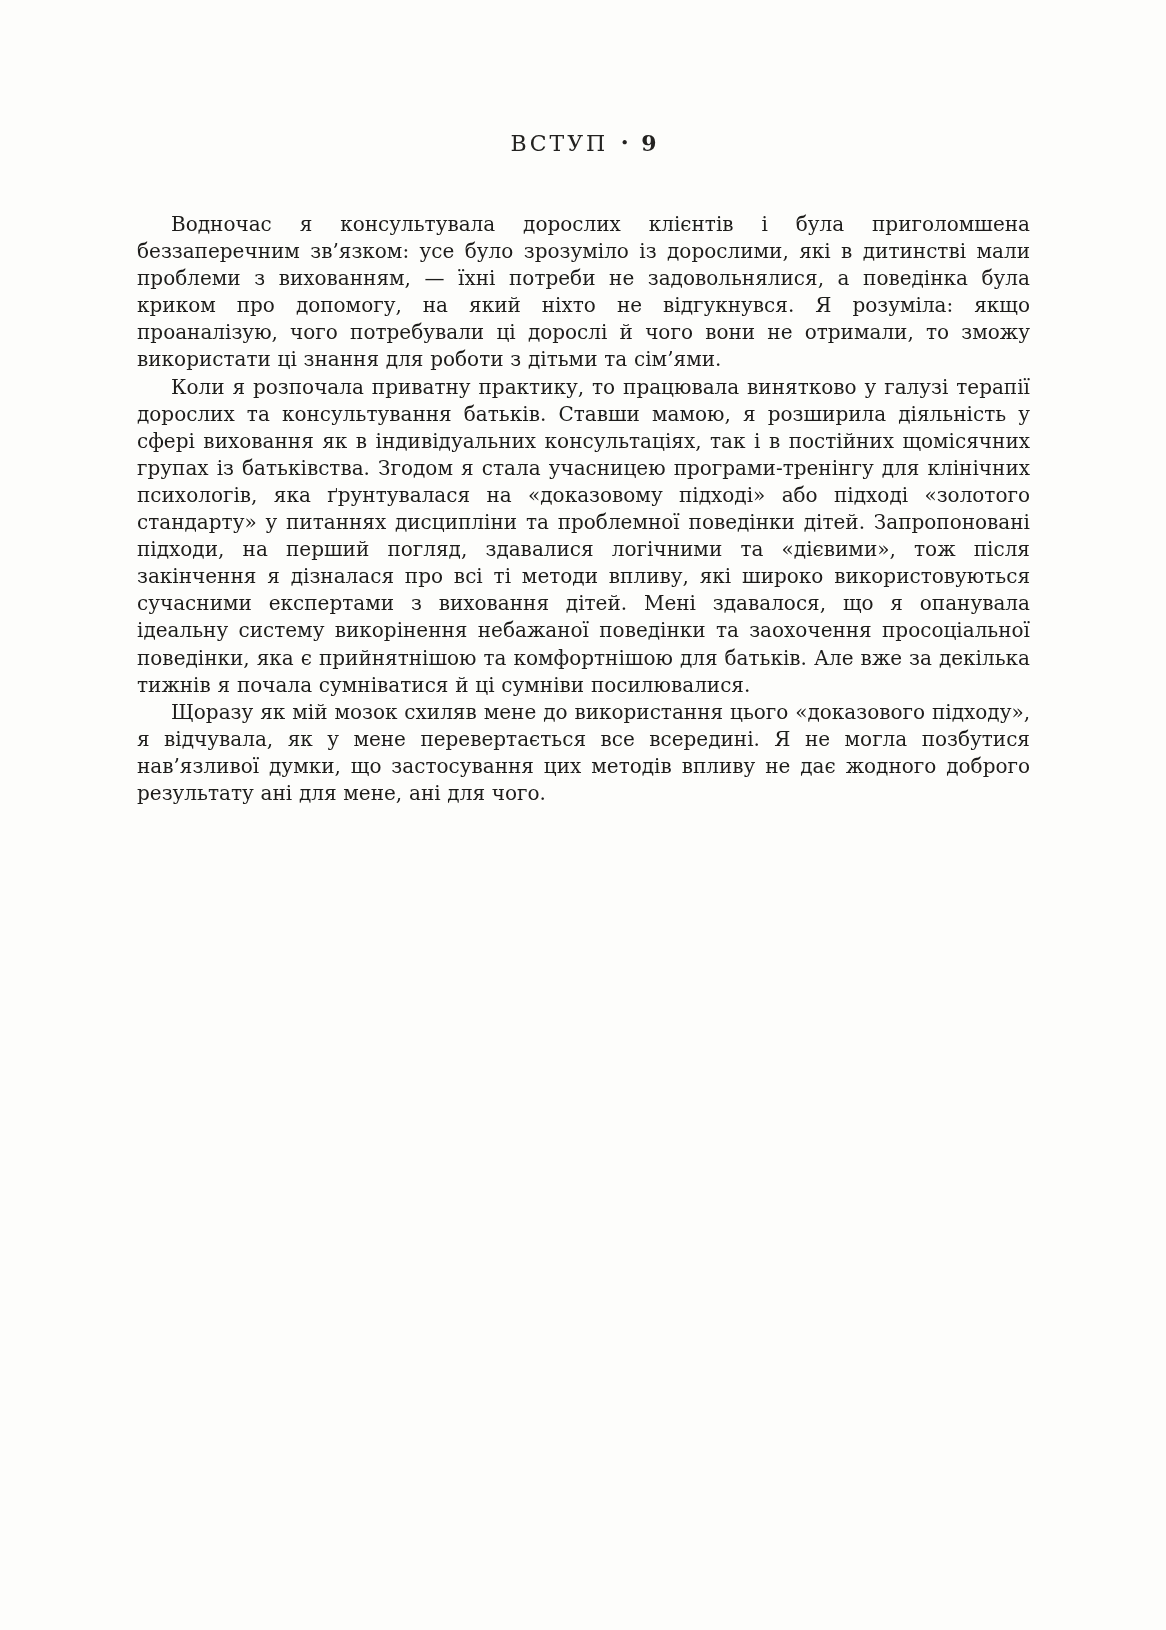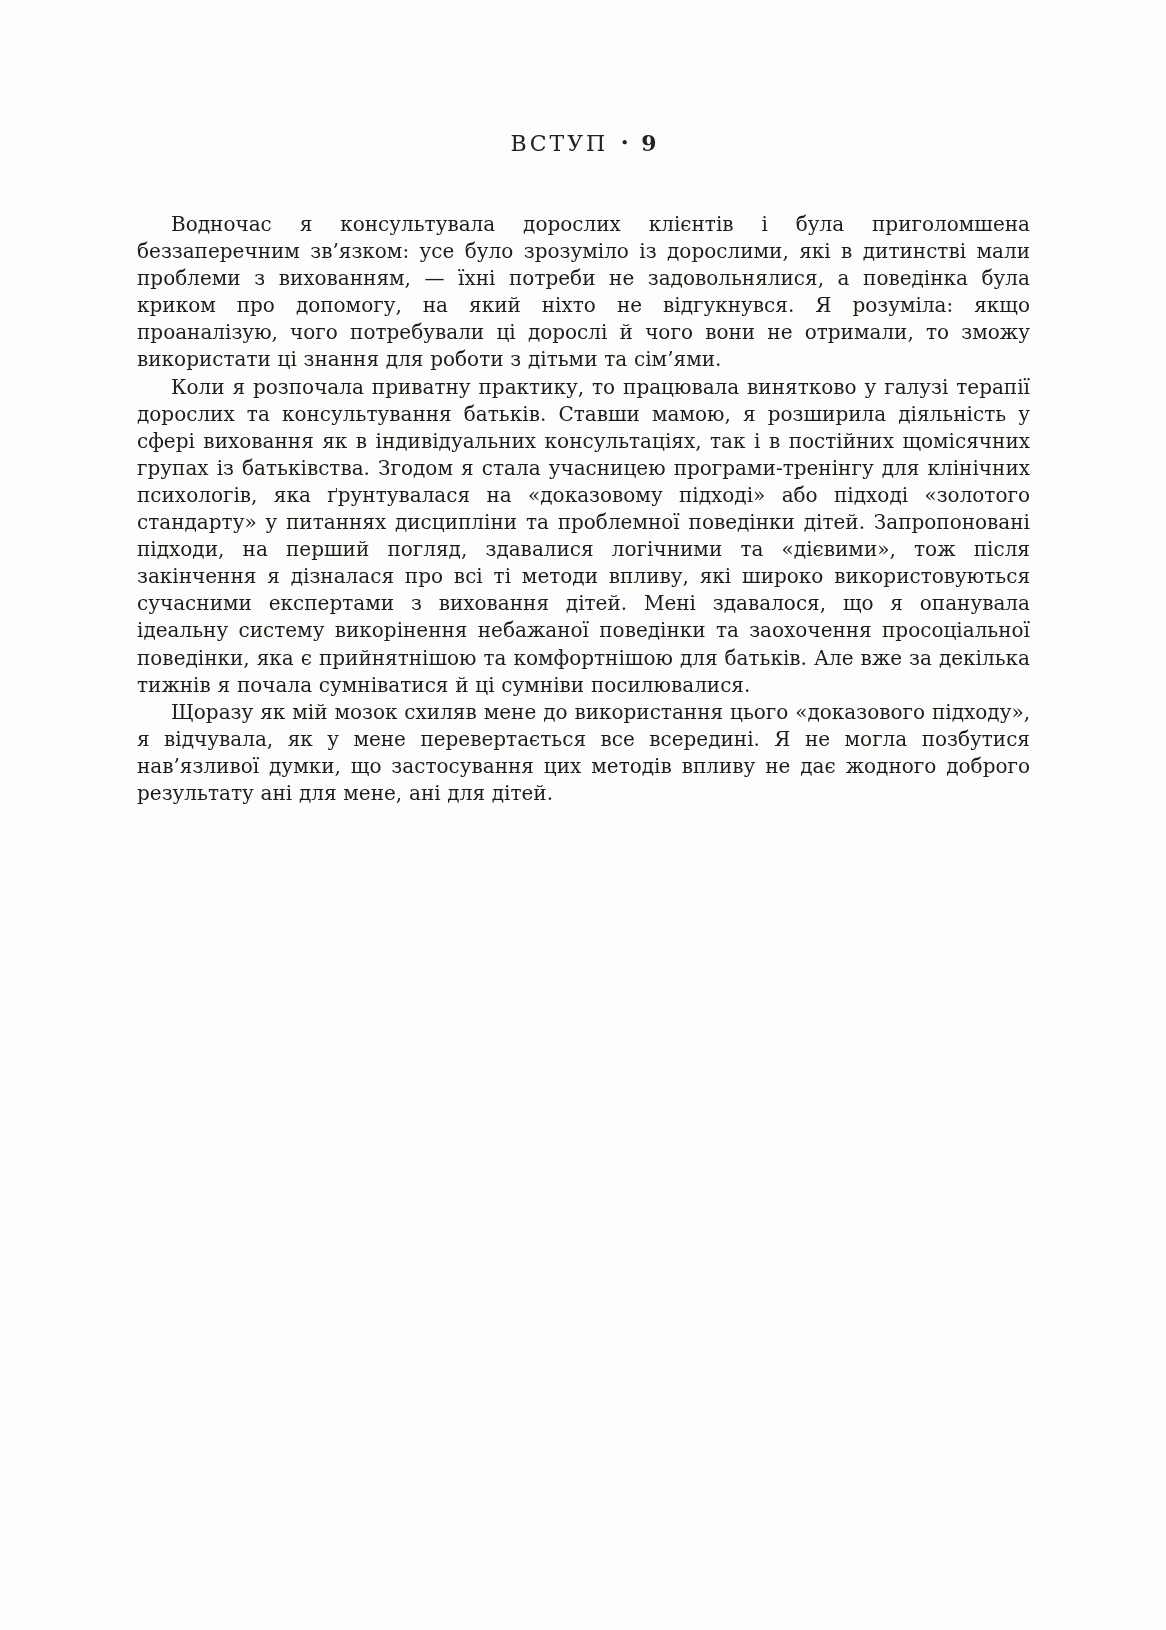--- a/index.html
+++ b/index.html
@@ -56,15 +56,15 @@
 <body>
 
 <div class="page">
   <div class="page-header">
     <span class="chapter-title">ВСТУП</span><span class="header-sep">•</span><span class="page-number">9</span>
   </div>
 
   <div class="page-content">
     <p>Водночас я консультувала дорослих клієнтів і була приголомшена беззаперечним зв’язком: усе було зрозуміло із дорослими, які в дитинстві мали проблеми з вихованням, — їхні потреби не задовольнялися, а поведінка була криком про допомогу, на який ніхто не відгукнувся. Я розуміла: якщо проаналізую, чого потребували ці дорослі й чого вони не отримали, то зможу використати ці знання для роботи з дітьми та сім’ями.</p>
     <p>Коли я розпочала приватну практику, то працювала винятково у галузі терапії дорослих та консультування батьків. Ставши мамою, я розширила діяльність у сфері виховання як в індивідуальних консультаціях, так і в постійних щомісячних групах із батьківства. Згодом я стала учасницею програми-тренінгу для клінічних психологів, яка ґрунтувалася на «доказовому підході» або підході «золотого стандарту» у питаннях дисципліни та проблемної поведінки дітей. Запропоновані підходи, на перший погляд, здавалися логічними та «дієвими», тож після закінчення я дізналася про всі ті методи впливу, які широко використовуються сучасними експертами з виховання дітей. Мені здавалося, що я опанувала ідеальну систему викорінення небажаної поведінки та заохочення просоціальної поведінки, яка є прийнятнішою та комфортнішою для батьків. Але вже за декілька тижнів я почала сумніватися й ці сумніви посилювалися.</p>
-    <p>Щоразу як мій мозок схиляв мене до використання цього «доказового підходу», я відчувала, як у мене перевертається все всередині. Я не могла позбутися нав’язливої думки, що застосування цих методів впливу не дає жодного доброго результату ані для мене, ані для дітей.</p>
+    <p>Щоразу як мій мозок схиляв мене до використання цього «доказового підходу», я відчувала, як у мене перевертається все всередині. Я не могла позбутися нав’язливої думки, що застосування цих методів впливу не дає жодного доброго результату ані для мене, ані для чого.</p>
   </div>
 </div>
 
 </body></html>

